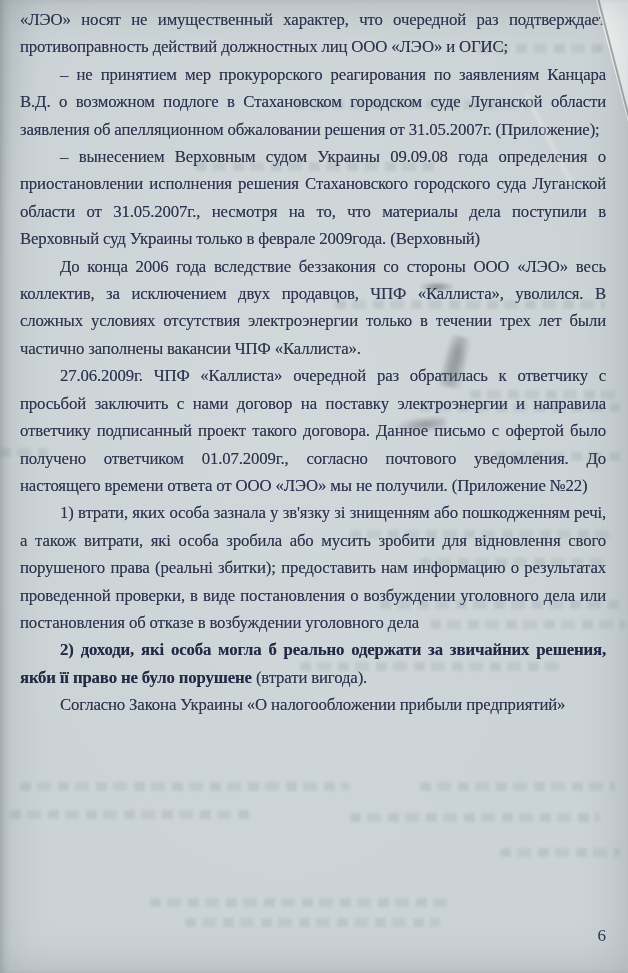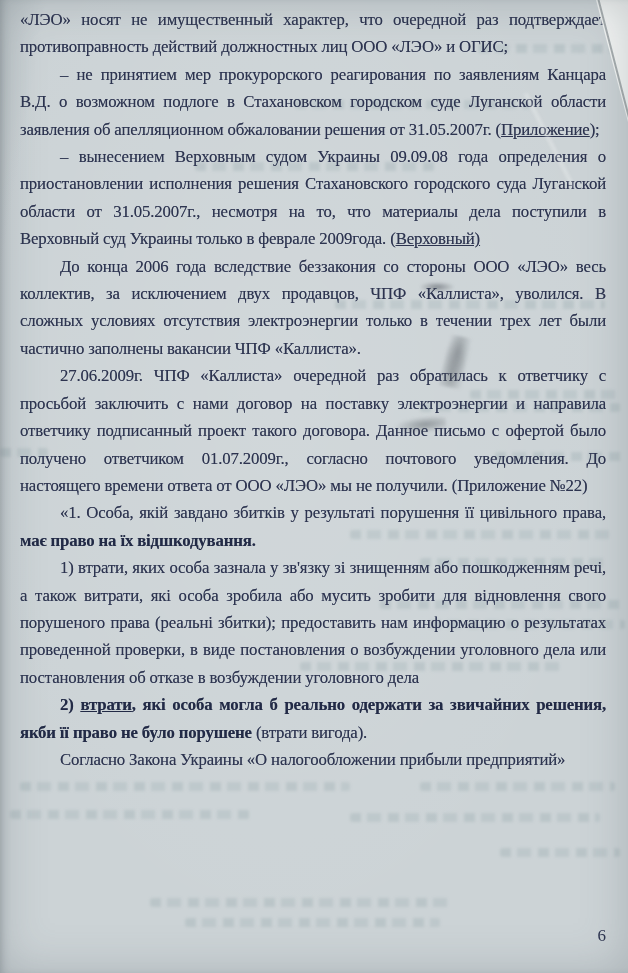--- a/index.html
+++ b/index.html
@@ -28,21 +28,21 @@
     position:absolute;left:20px;top:6px;width:586px;
     color:var(--ink);
     font-size:16.8px;line-height:27.4px;
     letter-spacing:-0.15px;
     text-align:justify;
     text-shadow:0 0 .5px rgba(44,52,80,.55);
   }
   p.para{margin:0;}
   p.para.indent{text-indent:40px;}
   .b{font-weight:bold;color:#222a46;}
-  .u{text-decoration:underline;}
+  .u{}
   .page-number{
     position:absolute;right:22px;top:926px;
     color:var(--ink);font-size:17px;
     font-family:"Liberation Serif","DejaVu Serif",serif;
   }
   
   .fold{
     position:absolute;left:596px;top:0;width:32px;height:122px;
     clip-path:polygon(0 0,100% 0,100% 100%);
     background:linear-gradient(255deg,#f3f5f4 55%,#dde2e2 85%,#c2c9cb 100%);
@@ -111,23 +111,22 @@
       <div class="bleed" style="left: 150px; top: 898px; width: 300px;"></div>
       <div class="bleed" style="left: 185px; top: 918px; width: 255px;"></div>
     </div>
 
   <div class="content" id="doc-body">
       <p class="para"><span>«ЛЭО» носят не имущественный характер, что очередной раз подтверждает противоправность действий должностных лиц ООО «ЛЭО» и ОГИС;</span></p>
       <p class="para indent"><span>– не принятием мер прокурорского реагирования по заявлениям Канцара В.Д. о возможном подлоге в Стахановском городском суде Луганской области заявления об апелляционном обжаловании решения от 31.05.2007г. (</span><span class="u">Приложение</span><span>);</span></p>
       <p class="para indent"><span>– вынесением Верховным судом Украины 09.09.08 года определения о приостановлении исполнения решения Стахановского городского суда Луганской области от 31.05.2007г., несмотря на то, что материалы дела поступили в Верховный суд Украины только в феврале 2009года. (</span><span class="u">Верховный)</span></p>
       <p class="para indent"><span>До конца 2006 года вследствие беззакония со стороны ООО «ЛЭО» весь коллектив, за исключением двух продавцов, ЧПФ «Каллиста», уволился. В сложных условиях отсутствия электроэнергии только в течении трех лет были частично заполнены вакансии ЧПФ «Каллиста».</span></p>
       <p class="para indent"><span>27.06.2009г. ЧПФ «Каллиста» очередной раз обратилась к ответчику с просьбой заключить с нами договор на поставку электроэнергии и направила ответчику подписанный проект такого договора. Данное письмо с офертой было получено ответчиком 01.07.2009г., согласно почтового уведомления. До настоящего времени ответа от ООО «ЛЭО» мы не получили. (Приложение №22)</span></p>
-      <p class="para indent"><span>«1. Особа, якій завдано збитків у результаті порушення її цивільного права, </span><span class="b">має право на їх відшкодування.</span></p>
       <p class="para indent"><span>1) втрати, яких особа зазнала у зв'язку зі знищенням або пошкодженням речі, а також витрати, які особа зробила або мусить зробити для відновлення свого порушеного права (реальні збитки); предоставить нам информацию о результатах проведенной проверки, в виде постановления о возбуждении уголовного дела или постановления об отказе в возбуждении уголовного дела</span></p>
-      <p class="para indent"><span class="b">2) </span><span class="b u">втрати</span><span class="b">, які особа могла б реально одержати за звичайних решения, якби її право не було порушене </span><span>(втрати вигода).</span></p>
+      <p class="para indent"><span class="b">2) </span><span class="b u">доходи</span><span class="b">, які особа могла б реально одержати за звичайних решения, якби її право не було порушене </span><span>(втрати вигода).</span></p>
       <p class="para indent"><span>Согласно Закона Украины «О налогообложении прибыли предприятий»</span></p>
     </div>
 
   <div class="stain stain-1"></div>
   <div class="stain stain-2"></div>
   <div class="stain stain-3"></div>
 
   <div class="fold"></div>
   <div class="fold-line"></div>
   <div class="fold-streak"></div>

